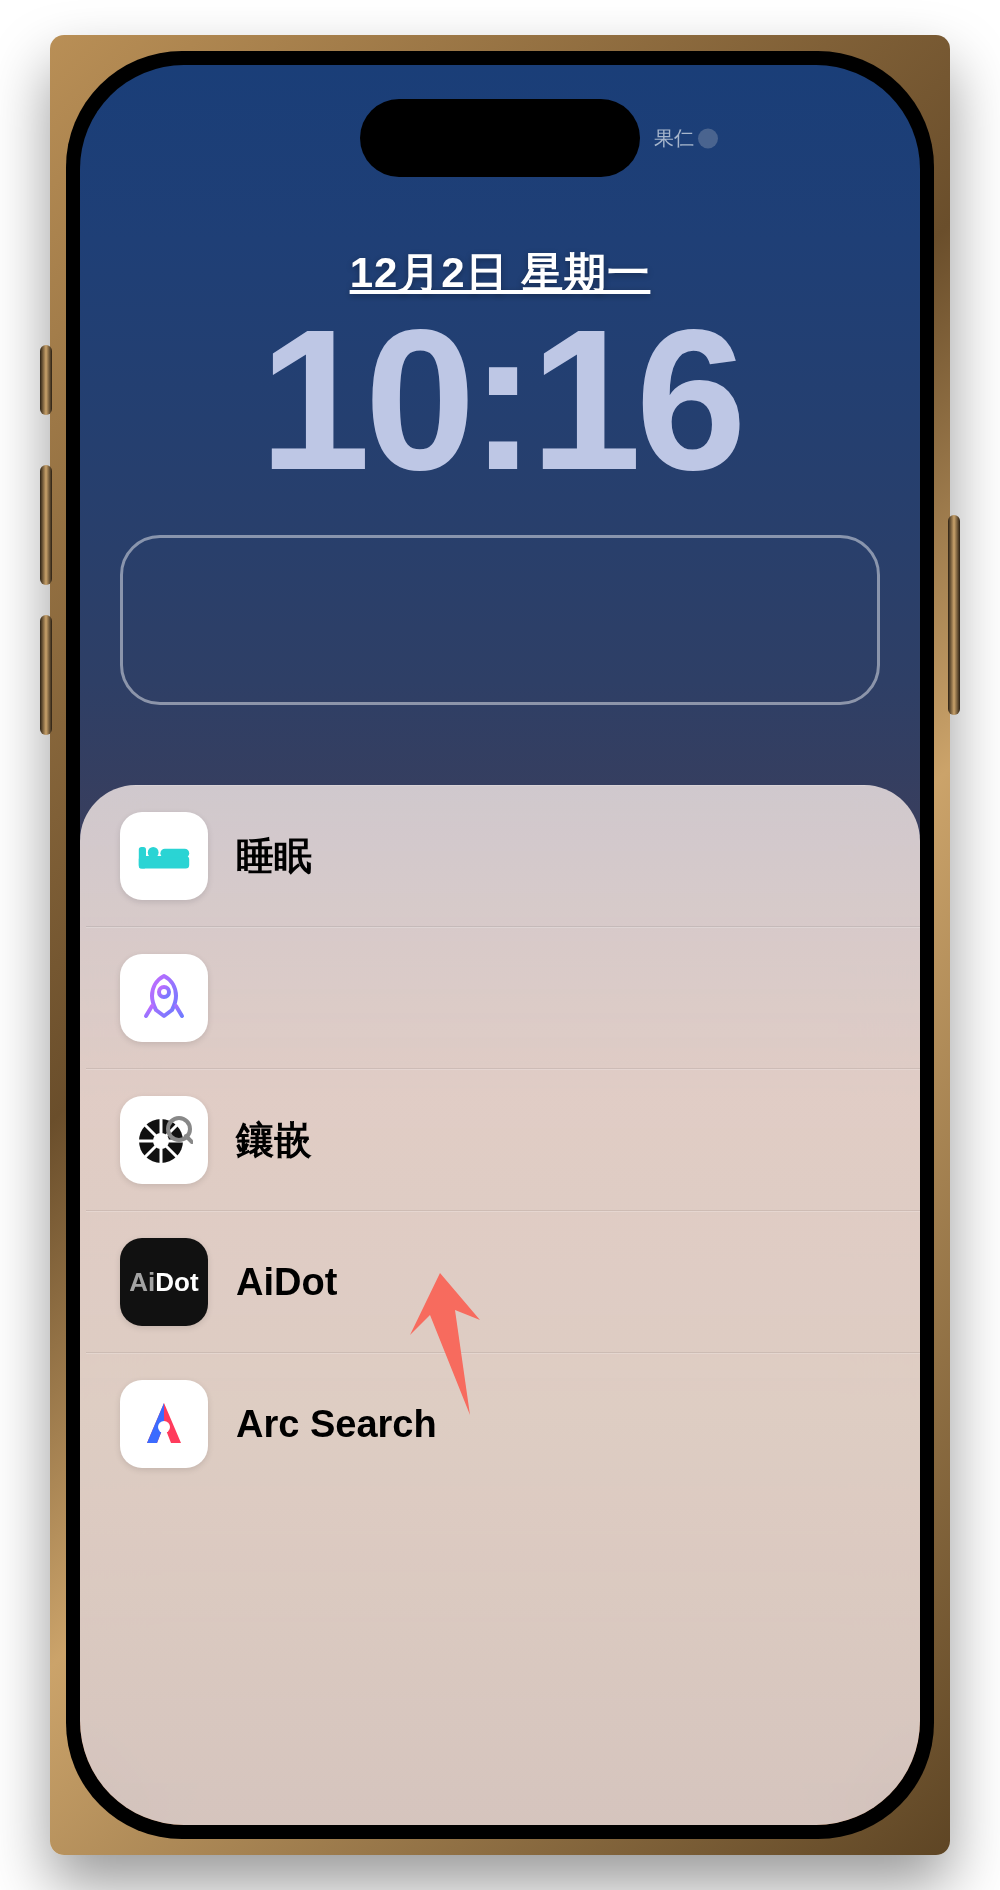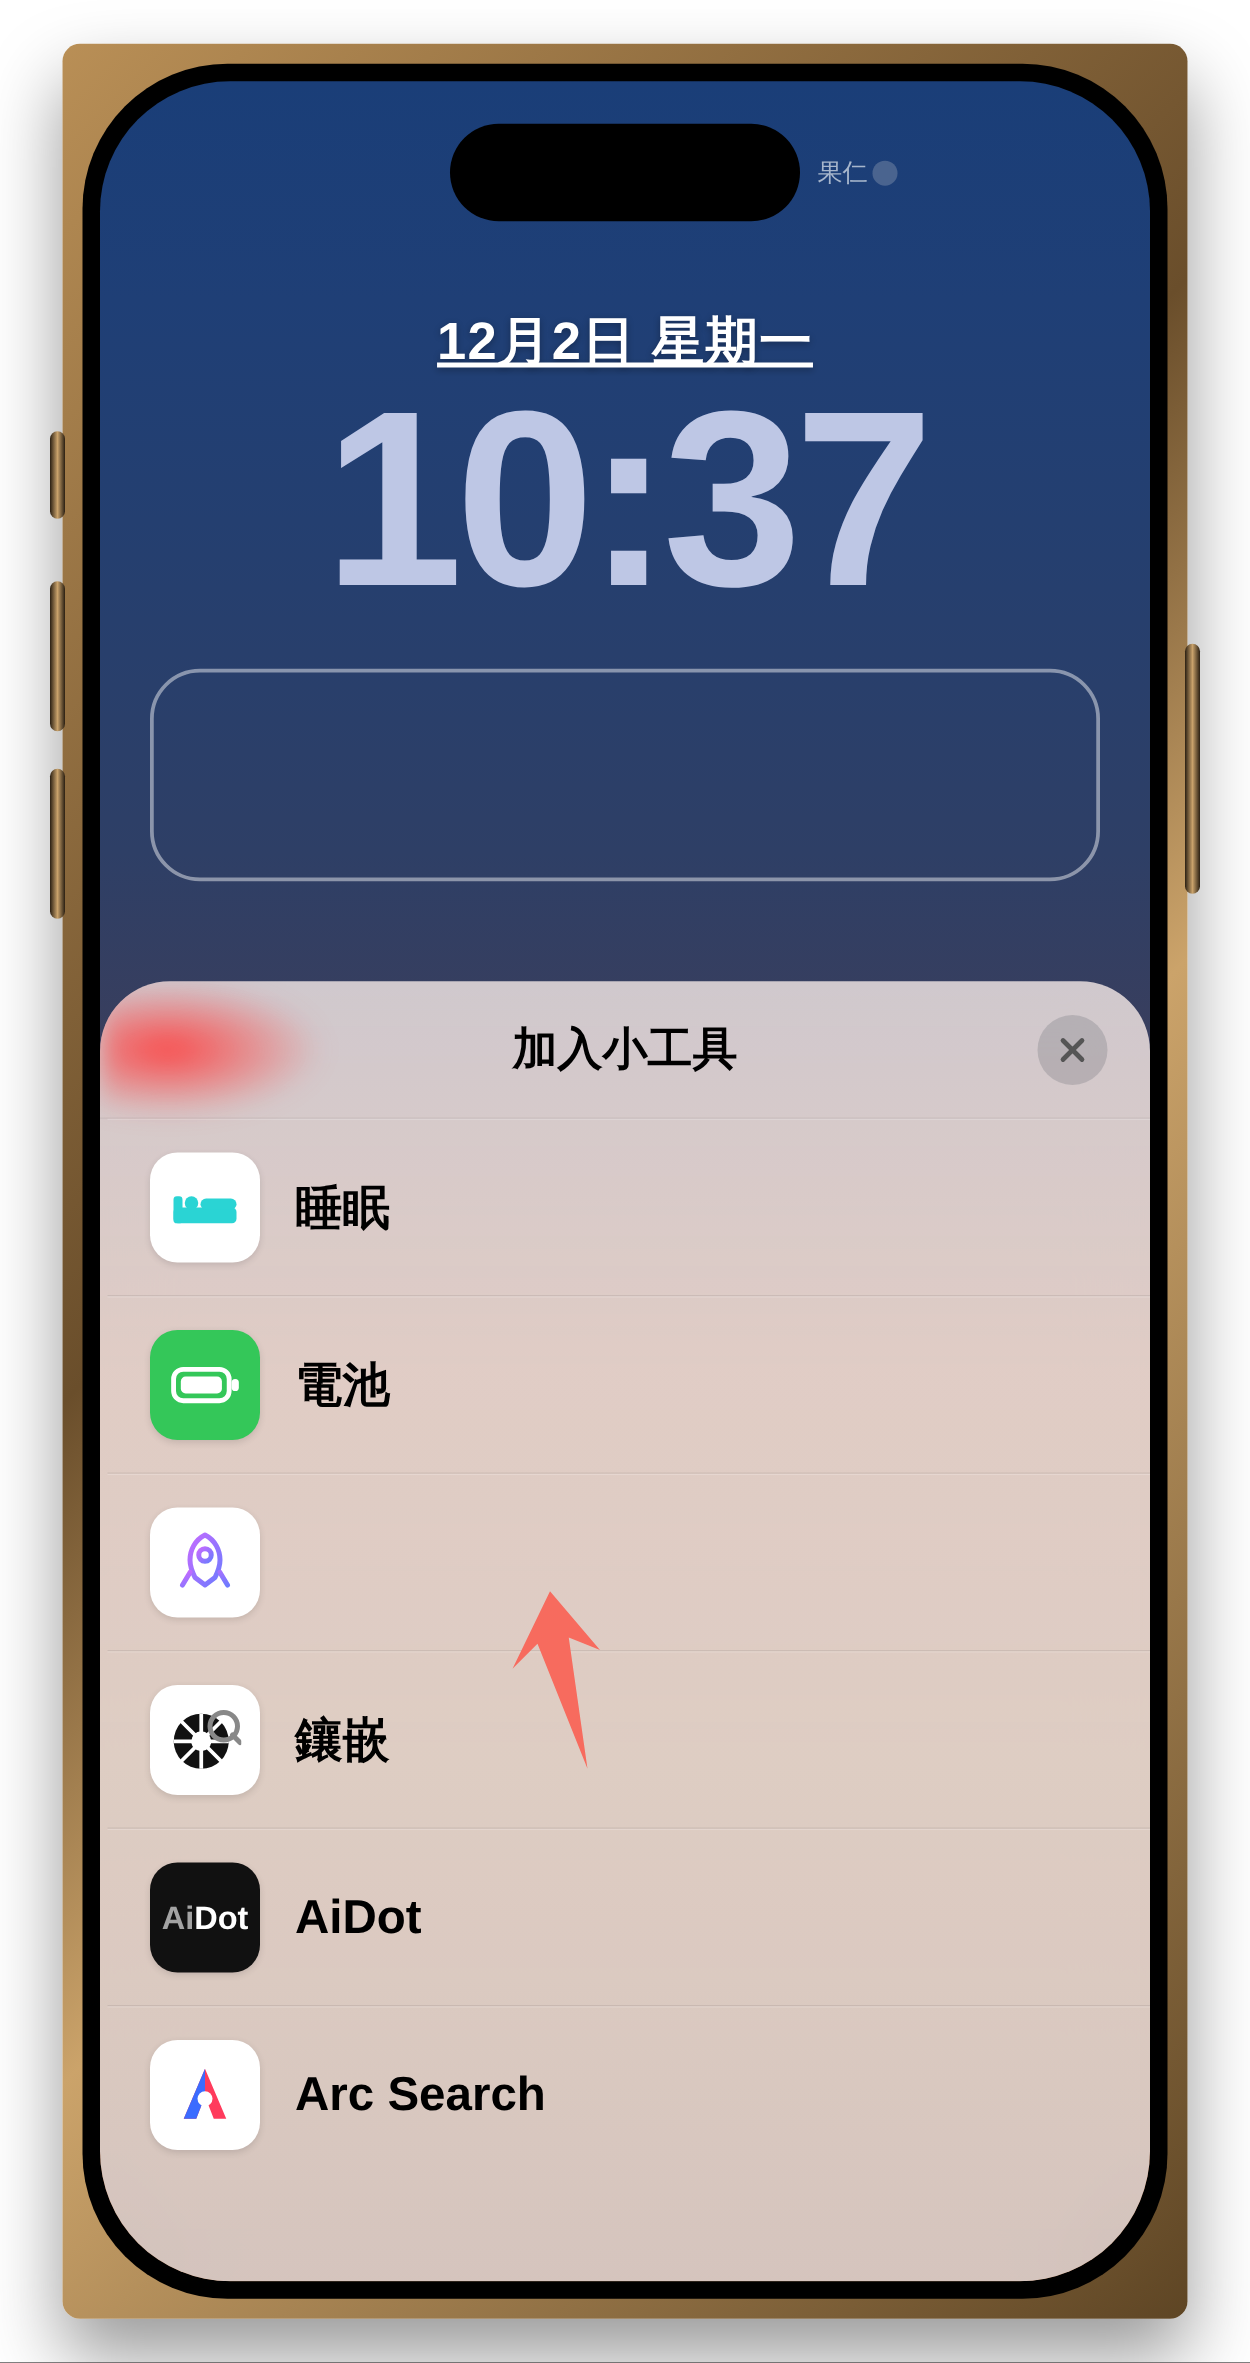--- a/index.html
+++ b/index.html
@@ -220,58 +220,39 @@
     <div class="screen">
 
       <div class="island">
         <span class="island-label">
           <span>果仁</span>
           <span class="island-dot"></span>
         </span>
       </div>
 
       <div class="date">12月2日 星期一</div>
-      <div class="time">10:37</div>
+      <div class="time">10:16</div>
       <div class="widget-slot"></div>
 
       <div class="sheet">
-        <div class="sheet-header">
-          <div class="red-smudge"></div>
-          <div class="sheet-title">加入小工具</div>
-          <div class="close-btn">
-            <svg viewBox="0 0 24 24" fill="none">
-              <path d="M5 5l14 14M19 5L5 19" stroke-linecap="round"></path>
-            </svg>
-          </div>
-        </div>
 
         <div class="list">
 
           <div class="row">
             <div class="row-icon ic-sleep">
               <svg viewBox="0 0 60 40">
                 <rect x="2" y="20" width="56" height="14" rx="4" fill="#2ad4d4"></rect>
                 <rect x="2" y="10" width="8" height="24" rx="3" fill="#2ad4d4"></rect>
                 <circle cx="18" cy="16" r="6" fill="#2ad4d4"></circle>
                 <rect x="26" y="12" width="32" height="10" rx="5" fill="#2ad4d4"></rect>
               </svg>
             </div>
             <div class="row-label">睡眠</div>
           </div>
 
-          <div class="row">
-            <div class="row-icon ic-battery">
-              <svg viewBox="0 0 60 34">
-                <rect x="4" y="4" width="46" height="26" rx="8" fill="none" stroke="#fff" stroke-width="4"></rect>
-                <rect x="10" y="10" width="34" height="14" rx="4" fill="#fff"></rect>
-                <rect x="52" y="12" width="6" height="10" rx="3" fill="#fff"></rect>
-              </svg>
-            </div>
-            <div class="row-label">電池</div>
-          </div>
 
           <div class="row">
             <div class="row-icon ic-lock">
               <svg viewBox="0 0 52 52">
                 <defs>
                   <linearGradient id="g1" x1="0" y1="0" x2="1" y2="1">
                     <stop offset="0" stop-color="#c36bff"></stop>
                     <stop offset="1" stop-color="#6f7bff"></stop>
                   </linearGradient>
                 </defs>

